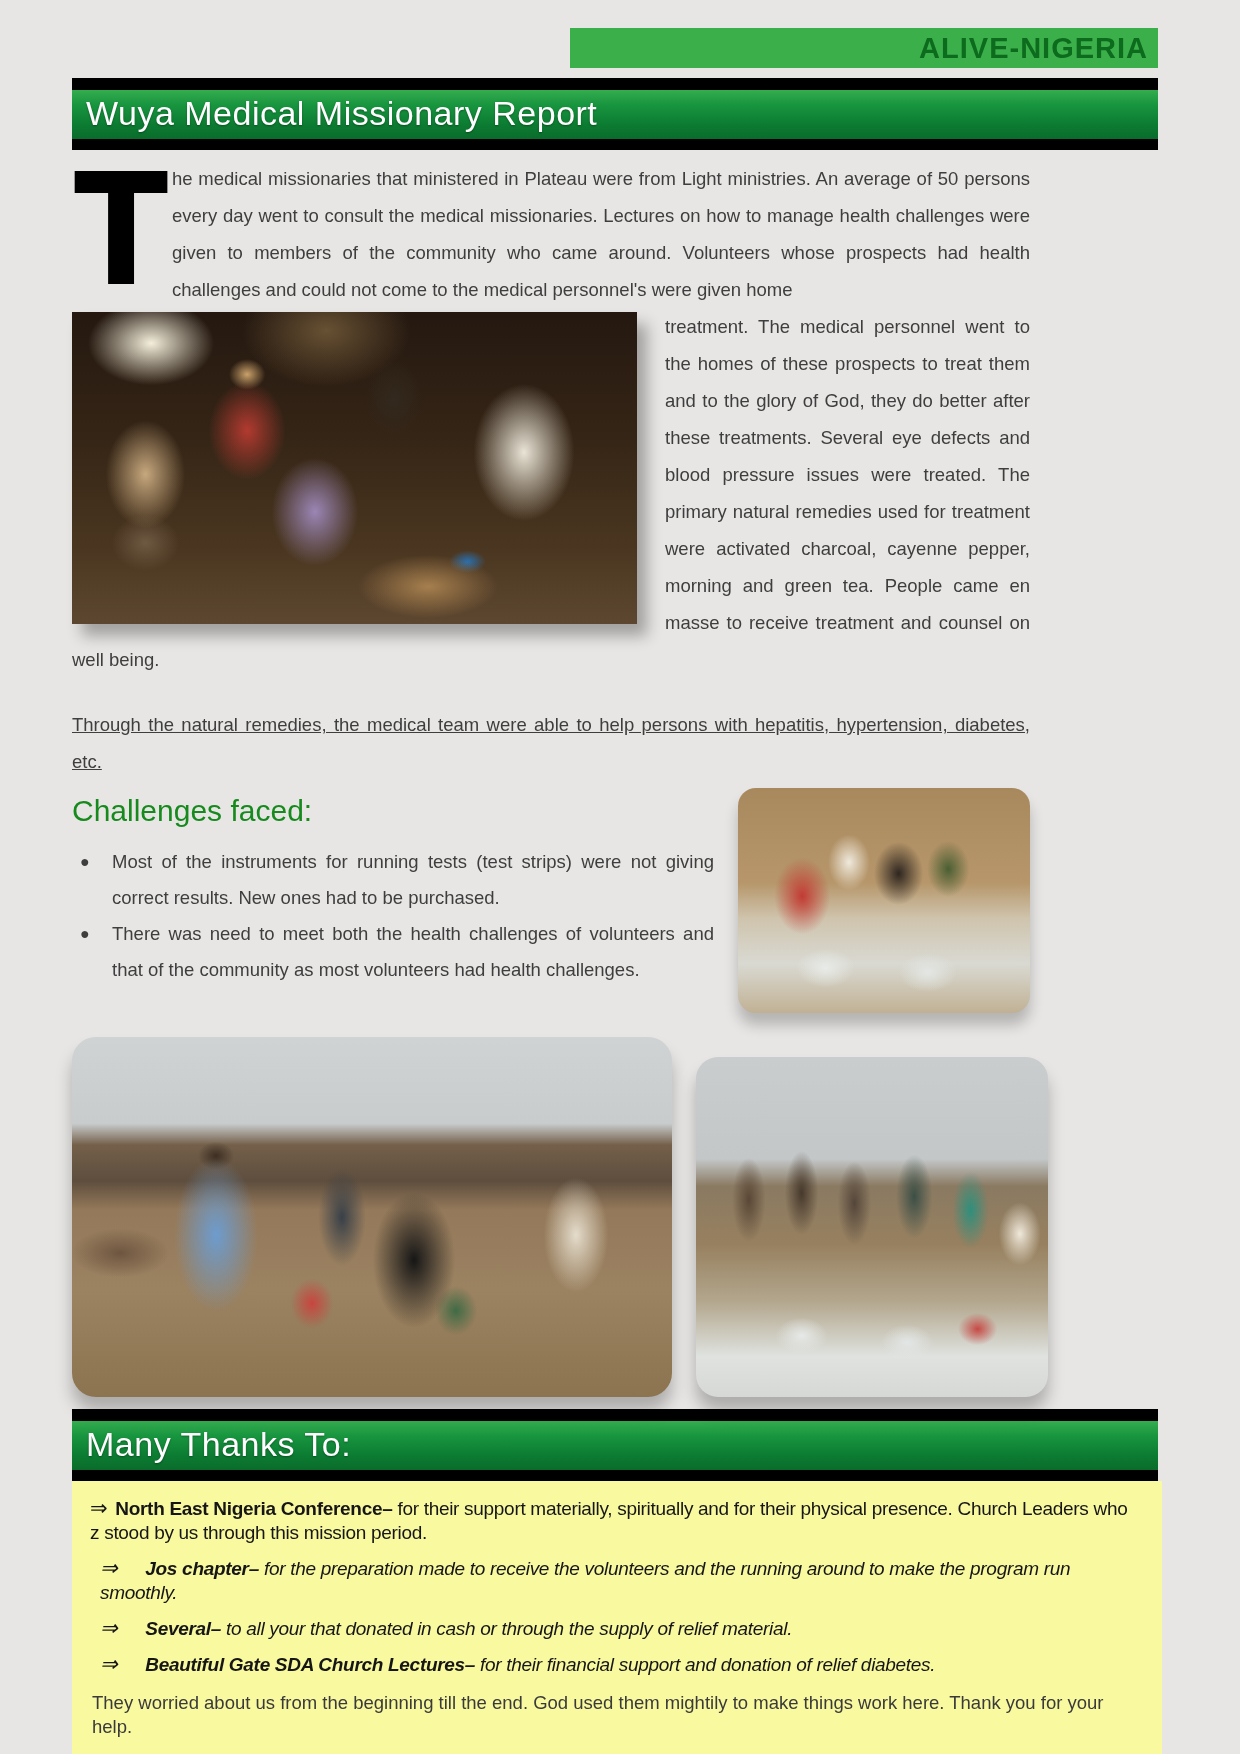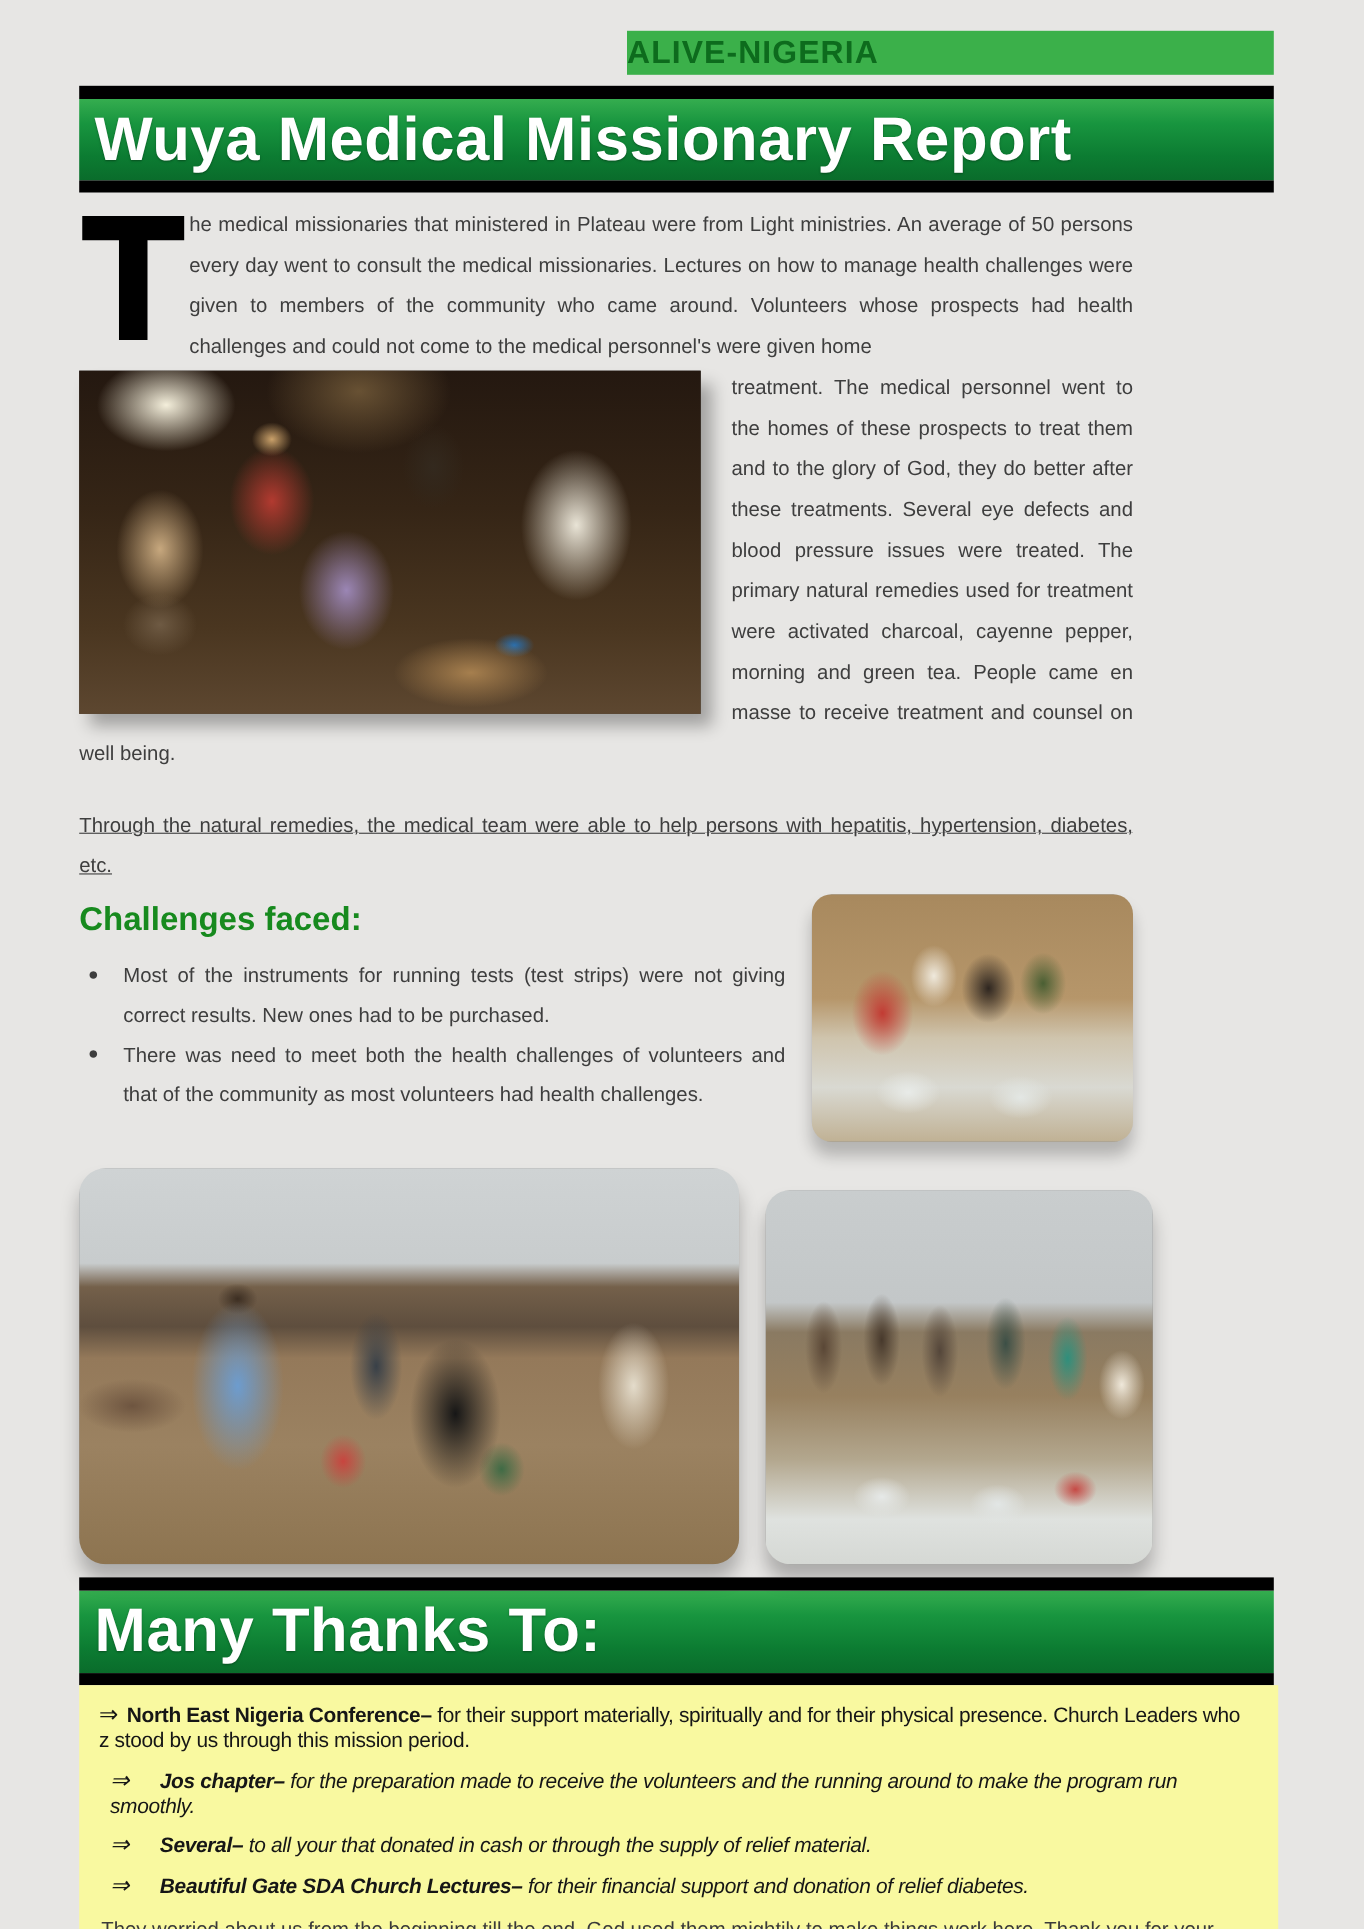--- a/index.html
+++ b/index.html
@@ -3,28 +3,28 @@
 <meta charset="utf-8">
 <style>
   * { margin:0; padding:0; box-sizing:border-box; }
   html,body { width:1240px; }
   body { font-family:"Liberation Sans", sans-serif; }
   .page { position:relative; width:1240px; height:1754px; background:#e7e6e4; overflow:hidden; padding-top:28px; }
   .content { width:1086px; margin-left:72px; }
 
   
   .brand-bar { margin-left:498px; width:588px; height:40px; background:#3bb04a;
-    display:flex; align-items:center; justify-content:flex-start; padding-right:10px; }
+    display:flex; align-items:center; justify-content:flex-end; padding-right:10px; }
   .brand-bar span { font-size:29px; font-weight:800; color:#0d6b1d; letter-spacing:1px; }
 
   
   .banner { margin-top:10px; border-top:12px solid #000; border-bottom:11px solid #000;
     background:linear-gradient(180deg,#35ad4f 0%,#18953f 30%,#0c7c32 70%,#0a6c2b 100%);
     padding:4px 14px 6px 14px; }
-  .banner .banner-text { color:#fff; font-weight:700; font-size:56px; letter-spacing:0.5px;
+  .banner .banner-text { color:#fff; font-weight:400; font-size:34px; letter-spacing:0.5px;
     text-shadow:0 1px 2px rgba(0,0,0,0.35); line-height:1.15; }
 
   
   .story { width:958px; margin-top:10px; color:#3e3e3e; font-size:18.5px; line-height:37px; text-align:justify; }
   .dropcap { float:left; width:84px; height:142px; font-family:"DejaVu Sans", sans-serif;
     font-weight:700; font-size:138px; line-height:120px; color:#000; margin:4px 14px 0 2px;
     transform:scaleY(1.12); transform-origin:top; }
   .photo { background-color:#444; }
   .photo1 { float:left; width:565px; height:312px; margin:4px 28px 10px 0;
     box-shadow:10px 12px 14px rgba(0,0,0,0.30);
@@ -48,21 +48,21 @@
   .photo2 { float:right; width:292px; height:225px; border-radius:18px; margin:-6px 0 10px 24px;
     box-shadow:0 12px 14px rgba(0,0,0,0.22);
     background-image:
       radial-gradient(40px 55px at 22% 48%, #c23b33, rgba(194,59,51,0) 70%),
       radial-gradient(30px 40px at 38% 33%, #efe9dc, rgba(239,233,220,0) 70%),
       radial-gradient(35px 45px at 55% 38%, #2e2620, rgba(46,38,32,0) 70%),
       radial-gradient(30px 40px at 72% 36%, #4a5f33, rgba(74,95,51,0) 70%),
       radial-gradient(45px 30px at 30% 80%, #e8ebe8, rgba(232,235,232,0) 65%),
       radial-gradient(45px 30px at 65% 82%, #e3e7e4, rgba(227,231,228,0) 65%),
       linear-gradient(180deg, #a8895e 0%, #b6966a 42%, #cfc4ad 58%, #d9d9d2 78%, #c0b194 100%); }
-  .challenges h2 { color:#178a1e; font-size:30px; font-weight:700; margin-bottom:16px; }
+  .challenges h2 { color:#178a1e; font-size:30px; font-weight:400; margin-bottom:16px; }
   .bullet-row { display:flex; color:#3e3e3e; font-size:18.5px; line-height:36px; }
   .bullet-glyph { width:40px; padding-left:8px; font-size:16px; flex:none; }
   .bullet-text { flex:1; text-align:justify; }
 
   
   .photo-row { margin-top:14px; display:flex; align-items:flex-start; }
   .photo3 { width:600px; height:360px; border-radius:24px; box-shadow:0 14px 16px rgba(0,0,0,0.25);
     background-image:
       radial-gradient(60px 110px at 24% 55%, #6d9cce, rgba(109,156,206,0) 70%),
       radial-gradient(26px 20px at 24% 33%, #3c2e22, rgba(60,46,34,0) 70%),

